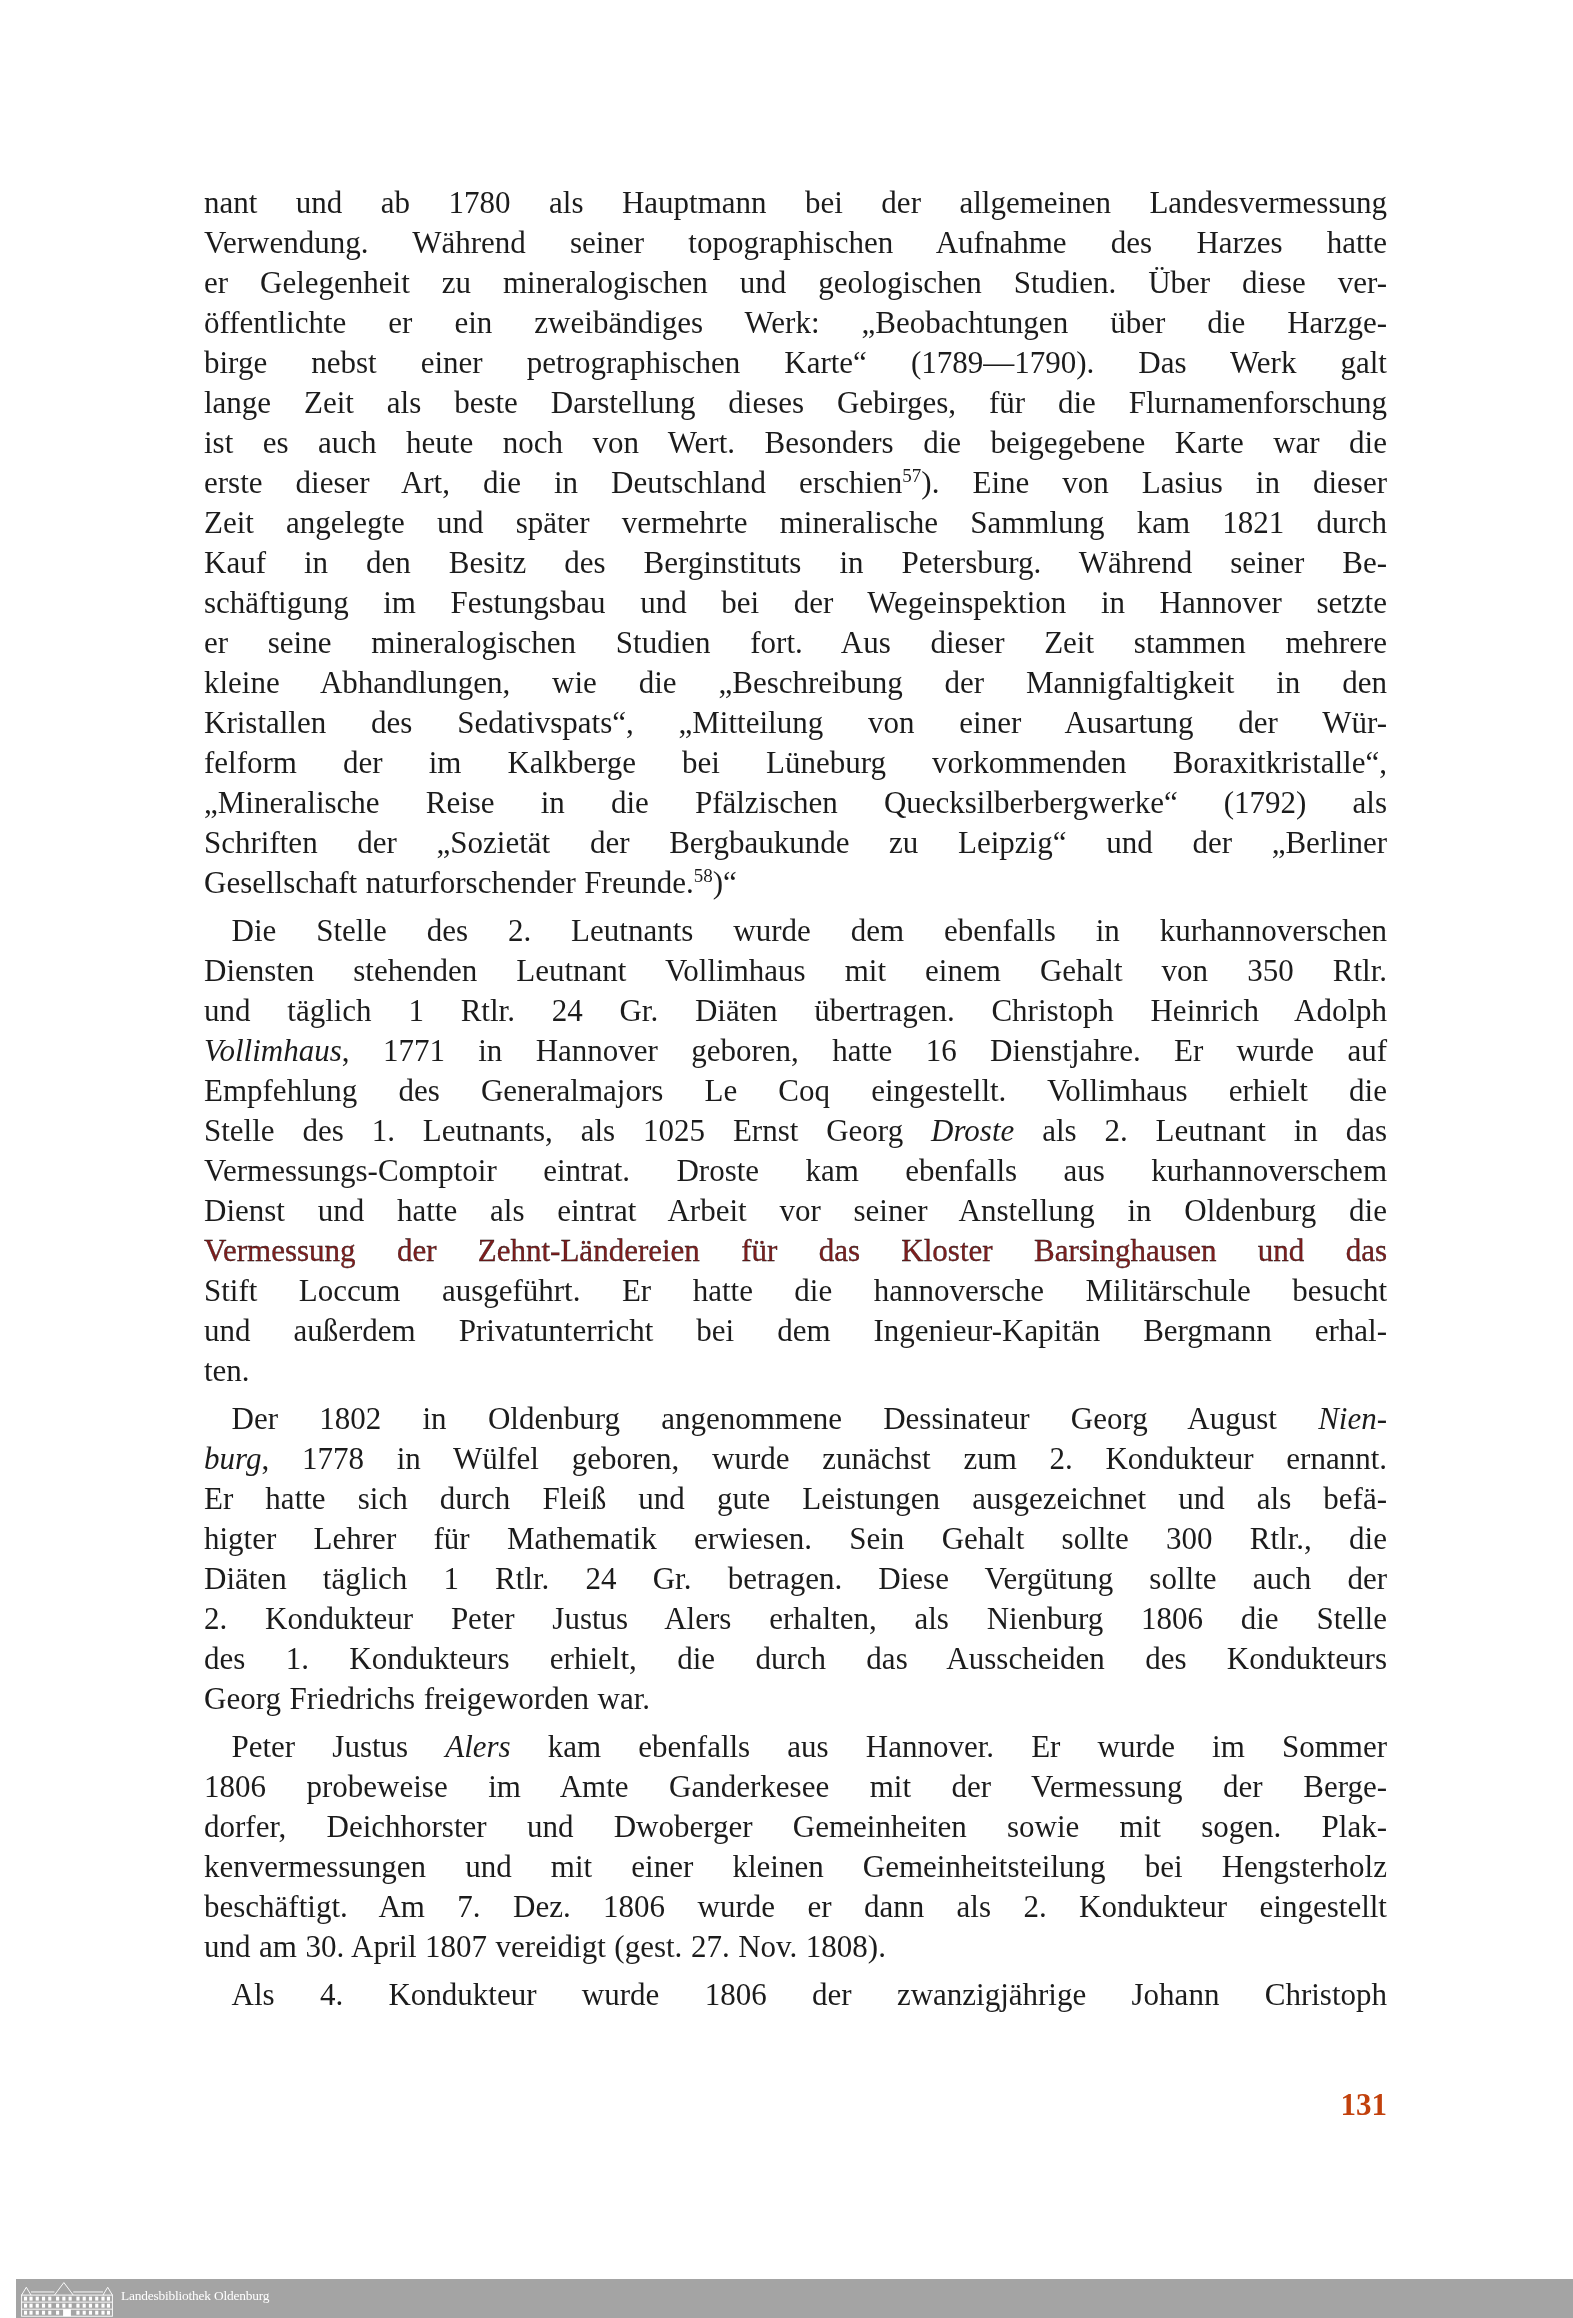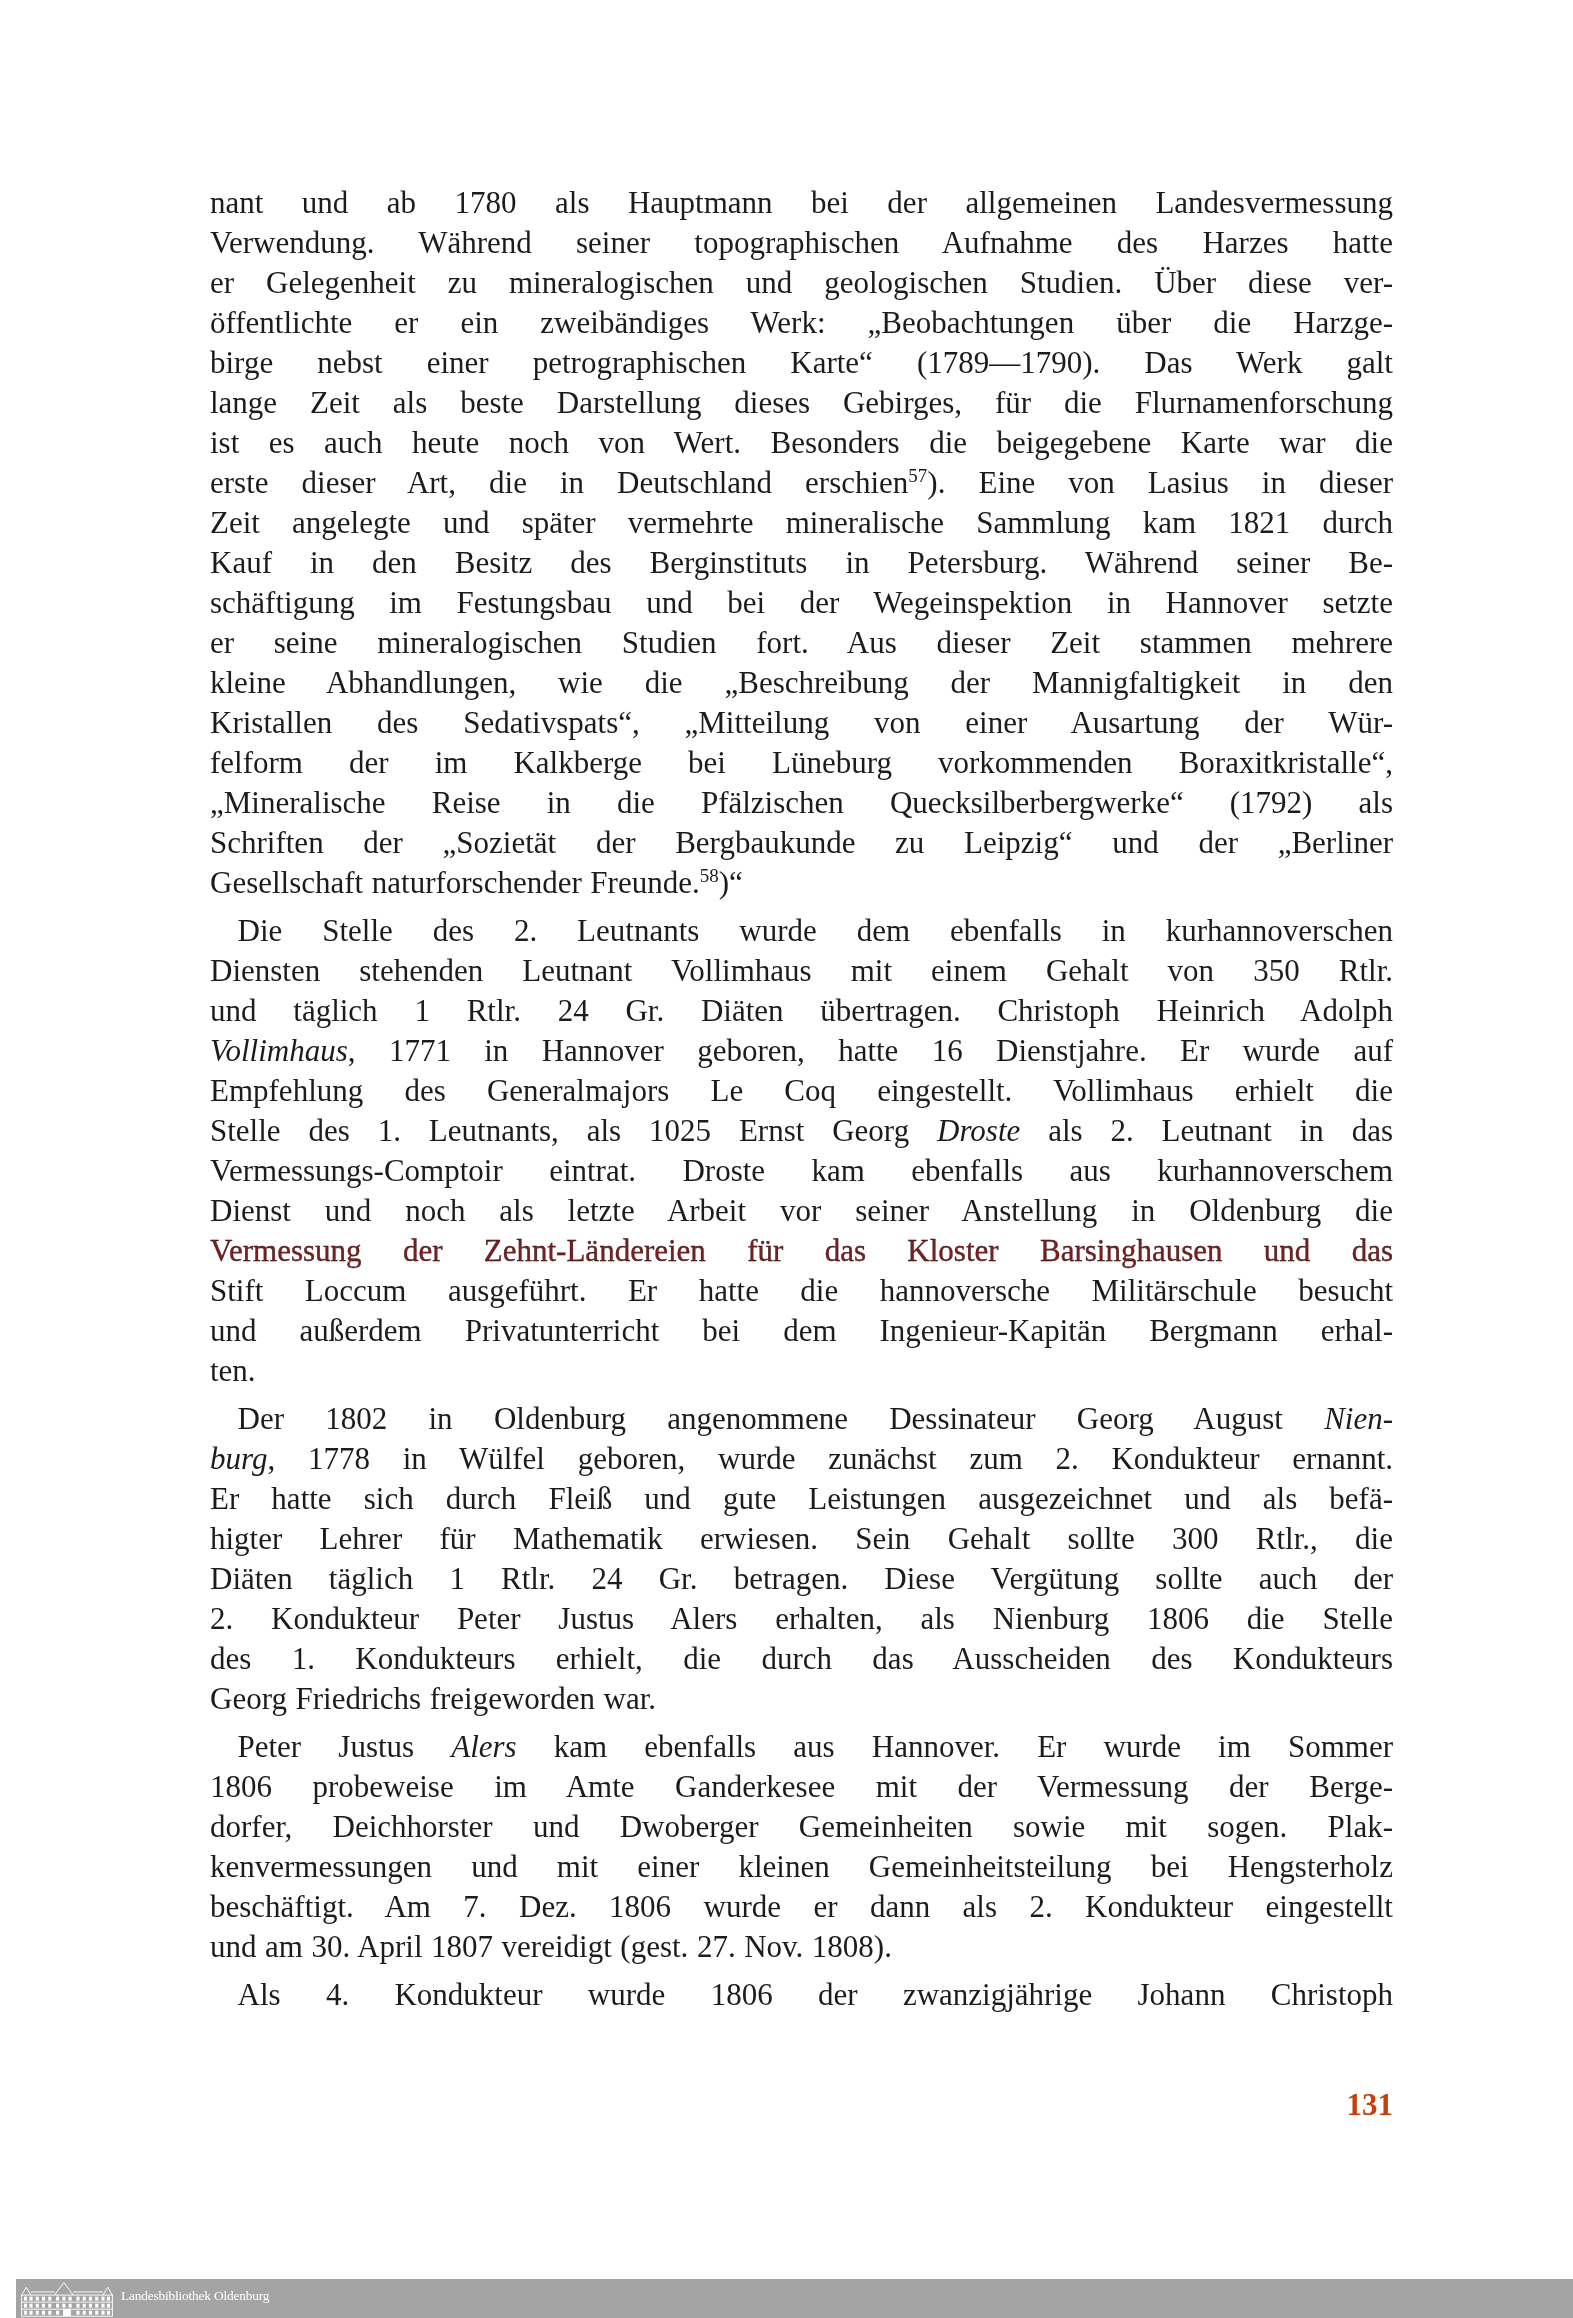--- a/index.html
+++ b/index.html
@@ -10,21 +10,21 @@
   body {
     width: 1574px;
     height: 2319px;
     position: relative;
     overflow: hidden;
     font-family: "Liberation Serif", "DejaVu Serif", serif;
     color: #1c1c1c;
   }
   .page {
     position: absolute;
-    left: 14px; top: 0;
+    left: 8px; top: 0;
     width: 1290px;
     height: 2279px;
     background: #ffffff;
   }
   .text-column {
     position: absolute;
     left: 196px;
     top: 183px;
     width: 1183px;
     font-size: 31px;
@@ -120,21 +120,21 @@
         <span class="line last"><span>Gesellschaft naturforschender Freunde.</span><span class="seg-sup">58</span><span>)“</span></span>
       </div>
       <div class="para">
         <span class="line indent"><span>Die Stelle des 2. Leutnants wurde dem ebenfalls in kurhannoverschen</span></span>
         <span class="line"><span>Diensten stehenden Leutnant Vollimhaus mit einem Gehalt von 350 Rtlr.</span></span>
         <span class="line"><span>und täglich 1 Rtlr. 24 Gr. Diäten übertragen. Christoph Heinrich Adolph</span></span>
         <span class="line"><span class="seg-italic">Vollimhaus</span><span>, 1771 in Hannover geboren, hatte 16 Dienstjahre. Er wurde auf</span></span>
         <span class="line"><span>Empfehlung des Generalmajors Le Coq eingestellt. Vollimhaus erhielt die</span></span>
         <span class="line"><span>Stelle des 1. Leutnants, als 1025 Ernst Georg </span><span class="seg-italic">Droste</span><span> als 2. Leutnant in das</span></span>
         <span class="line"><span>Vermessungs-Comptoir eintrat. Droste kam ebenfalls aus kurhannoverschem</span></span>
-        <span class="line"><span>Dienst und noch als letzte Arbeit vor seiner Anstellung in Oldenburg die</span></span>
+        <span class="line"><span>Dienst und hatte als eintrat Arbeit vor seiner Anstellung in Oldenburg die</span></span>
         <span class="line dark"><span>Vermessung der Zehnt-Ländereien für das Kloster Barsinghausen und das</span></span>
         <span class="line"><span>Stift Loccum ausgeführt. Er hatte die hannoversche Militärschule besucht</span></span>
         <span class="line"><span>und außerdem Privatunterricht bei dem Ingenieur-Kapitän Bergmann erhal-</span></span>
         <span class="line last"><span>ten.</span></span>
       </div>
       <div class="para">
         <span class="line indent"><span>Der 1802 in Oldenburg angenommene Dessinateur Georg August </span><span class="seg-italic">Nien-</span></span>
         <span class="line"><span class="seg-italic">burg</span><span>, 1778 in Wülfel geboren, wurde zunächst zum 2. Kondukteur ernannt.</span></span>
         <span class="line"><span>Er hatte sich durch Fleiß und gute Leistungen ausgezeichnet und als befä-</span></span>
         <span class="line"><span>higter Lehrer für Mathematik erwiesen. Sein Gehalt sollte 300 Rtlr., die</span></span>

